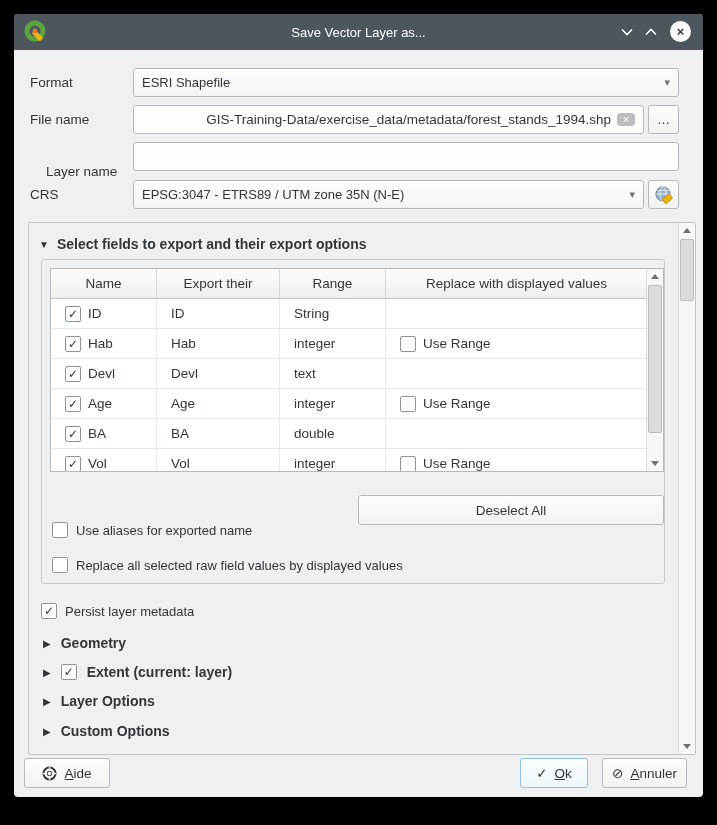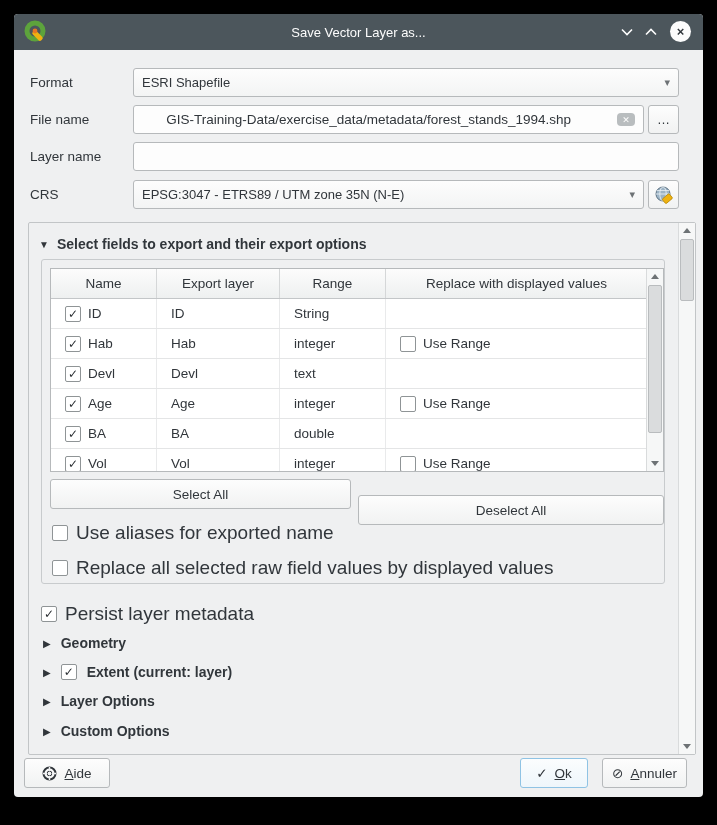--- a/index.html
+++ b/index.html
@@ -9,21 +9,21 @@
   
   .titlebar { position:absolute; left:0; top:0; width:100%; height:36px; background:#4c565c; display:flex; align-items:center; }
   .titlebar .logo { position:absolute; left:10px; top:6px; width:24px; height:24px; }
   .titlebar .title { width:100%; text-align:center; color:#fcfcfc; font-size:13px; }
   .tb-btn { position:absolute; top:8px; width:20px; height:20px; display:flex; align-items:center; justify-content:center; cursor:pointer; }
   .tb-chevron svg { stroke:#fcfcfc; stroke-width:1.6; fill:none; }
   .tb-close { background:#fcfcfc; border-radius:50%; width:21px; height:21px; color:#31363b; font-size:13px; font-weight:bold; top:7px; }
 
   
   .flabel { position:absolute; left:16px; height:18px; font-size:13.5px; }
-  .field { position:absolute; height:29px; border:1px solid #b6b9bb; border-radius:3px; background:#fdfdfd; display:flex; align-items:center; padding:12px 8px;gap:40px; }
+  .field { position:absolute; height:29px; border:1px solid #b6b9bb; border-radius:3px; background:#fdfdfd; display:flex; align-items:center; padding:12px 8px; }
   .combo { background:linear-gradient(#fdfdfd,#f3f4f4); justify-content:space-between; cursor:pointer; }
   .combo .arrow { color:#6d7275; font-size:11px; margin-left:6px; }
   .inputclip { overflow:hidden; justify-content:flex-end; }
   .inputclip .txt { white-space:nowrap; min-width:max-content; font-size:13.5px; }
   .clear-btn { margin-left:6px; background:#b9bdbf; border-radius:4px; width:18px; height:13px; display:flex; align-items:center; justify-content:center; color:#fdfdfd; font-size:9px; flex:0 0 auto; cursor:pointer; }
   .sq-btn { position:absolute; height:29px; border:1px solid #b6b9bb; border-radius:3px; background:linear-gradient(#fdfdfd,#f1f2f2); display:flex; align-items:center; justify-content:center; cursor:pointer; }
 
   
   .scrollarea { position:absolute; left:14px; top:208px; width:668px; height:533px; border:1px solid #c2c5c7; border-radius:2px; background:#eff0f1; }
   .sec-head { position:absolute; left:10px; top:13px; display:flex; align-items:center; gap:8px; font-weight:bold; font-size:14px; cursor:pointer; }
@@ -42,21 +42,21 @@
   .rowchk { margin-right:7px; }
 
   
   .vscroll { position:absolute; top:0; width:17px; background:#f6f7f7; border-left:1px solid #d9dbdc; }
   .sb-arrow { position:absolute; left:0; width:16px; height:15px; display:flex; align-items:center; justify-content:center; cursor:pointer; }
   .tri-up { width:0; height:0; border-left:4px solid transparent; border-right:4px solid transparent; border-bottom:5px solid #6d7275; }
   .tri-down { width:0; height:0; border-left:4px solid transparent; border-right:4px solid transparent; border-top:5px solid #6d7275; }
   .sb-thumb { position:absolute; left:1px; width:14px; background:#dadcdd; border:1px solid #b9bcbe; border-radius:2px; cursor:pointer; }
 
   .push-btn { position:absolute; height:30px; border:1px solid #b6b9bb; border-radius:3px; background:linear-gradient(#fdfdfd,#f1f2f2); display:flex; align-items:center; justify-content:center; font-size:13.5px; cursor:pointer; }
-  .cbrow { position:absolute; display:flex; align-items:center; gap:8px; font-size:19px; }
+  .cbrow { position:absolute; display:flex; align-items:center; gap:8px; font-size:13px; }
   .collapsible { position:absolute; display:flex; align-items:center; gap:10px; font-weight:bold; font-size:14px; cursor:pointer; }
 
   
   .footer-btn { gap:7px; }
   .mn { display:inline-block; }
   .mn::first-letter { text-decoration:underline; }
   .ok-btn { border:1px solid #8fc3e4; background:linear-gradient(#fbfdfe,#eef6fb); }
   .icon-glyph { font-family:"DejaVu Sans",sans-serif; }
 </style>
 </head>
@@ -92,21 +92,21 @@
     <span class="arrow">▾</span>
   </div>
 
   <span class="flabel" style="top:98px;">File name</span>
   <div class="field inputclip" style="left:119px; top:91px; width:511px;">
     <span class="txt">GIS-Training-Data/exercise_data/metadata/forest_stands_1994.shp</span>
     <span class="clear-btn icon-glyph">✕</span>
   </div>
   <div class="sq-btn" style="left:634px; top:91px; width:31px;">…</div>
 
-  <span class="flabel" style="top:135px;">Layer name</span>
+  <span class="flabel" style="top:150px;margin-left:16px;">Layer name</span>
   <div class="field" style="left:119px; top:128px; width:546px;">
     <span></span>
   </div>
 
   <span class="flabel" style="top:173px;">CRS</span>
   <div class="field combo" style="left:119px; top:166px; width:511px;">
     <span>EPSG:3047 - ETRS89 / UTM zone 35N (N-E)</span>
     <span class="arrow">▾</span>
   </div>
   <div class="sq-btn" style="left:634px; top:166px; width:31px;">
@@ -124,21 +124,21 @@
     <div class="sec-head">
       <span class="tri">▼</span>
       <span>Select fields to export and their export options</span>
     </div>
 
     <div class="groupframe">
 
       <div class="table">
         <div class="thead">
           <div class="th c-name">Name</div>
-          <div class="th c-export">Export layer</div>
+          <div class="th c-export">Export their</div>
           <div class="th c-type">Range</div>
           <div class="th c-replace">Replace with displayed values</div>
         </div>
 
         <div class="trow">
           <div class="td c-name">
               <span class="checkbox rowchk checked"></span>
               <span>ID</span>
             </div>
           <div class="td c-export">ID</div>
@@ -209,21 +209,20 @@
           <span class="sb-arrow" style="top:0;">
               <span class="tri-up"></span>
             </span>
           <span class="sb-thumb" style="top:16px; height:148px;"></span>
           <span class="sb-arrow" style="bottom:0;">
               <span class="tri-down"></span>
             </span>
         </div>
       </div>
 
-      <div class="push-btn" style="left:8px; top:219px; width:301px;">Select All</div>
       <div class="push-btn" style="left:316px; top:235px; width:306px;">Deselect All</div>
 
       <div class="cbrow" style="left:10px; top:262px;">
         <span class="checkbox"></span>
         <span>Use aliases for exported name</span>
       </div>
       <div class="cbrow" style="left:10px; top:297px;">
         <span class="checkbox"></span>
         <span>Replace all selected raw field values by displayed values</span>
       </div>

